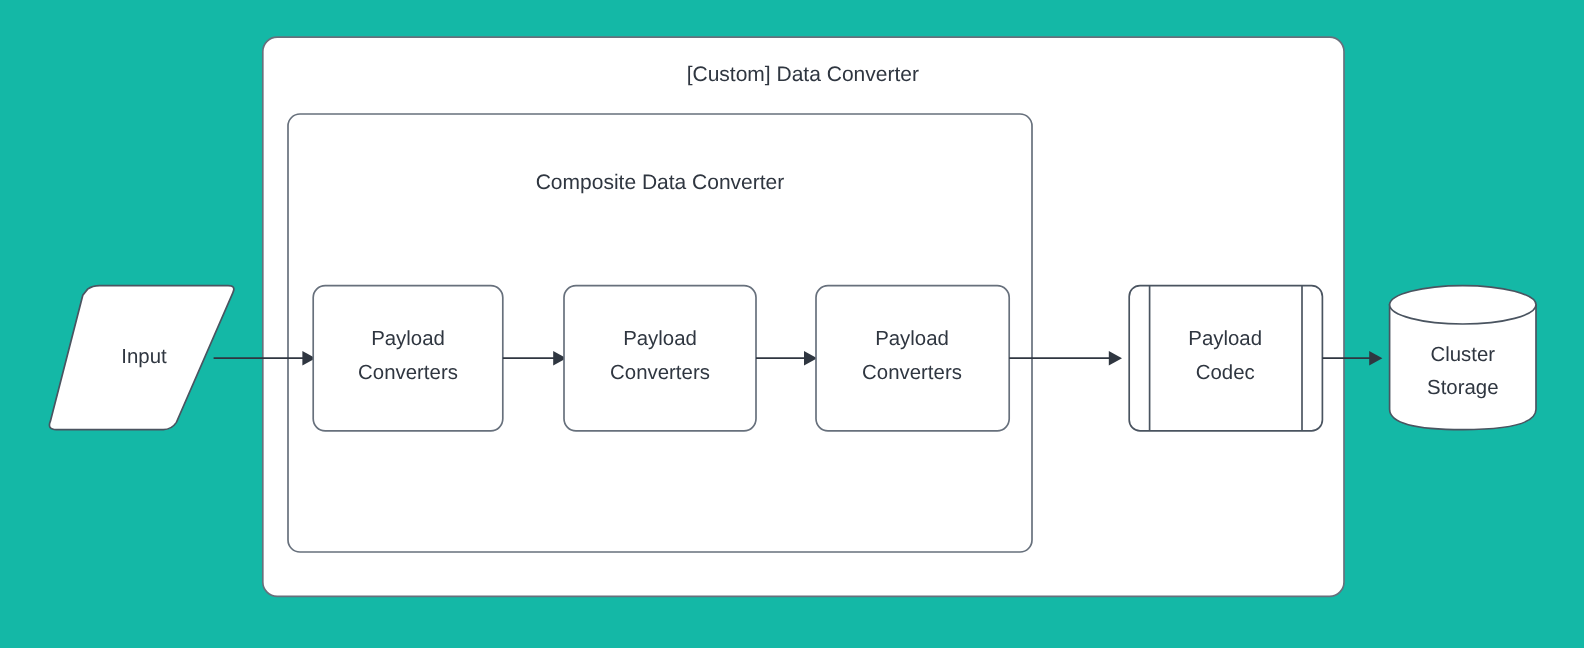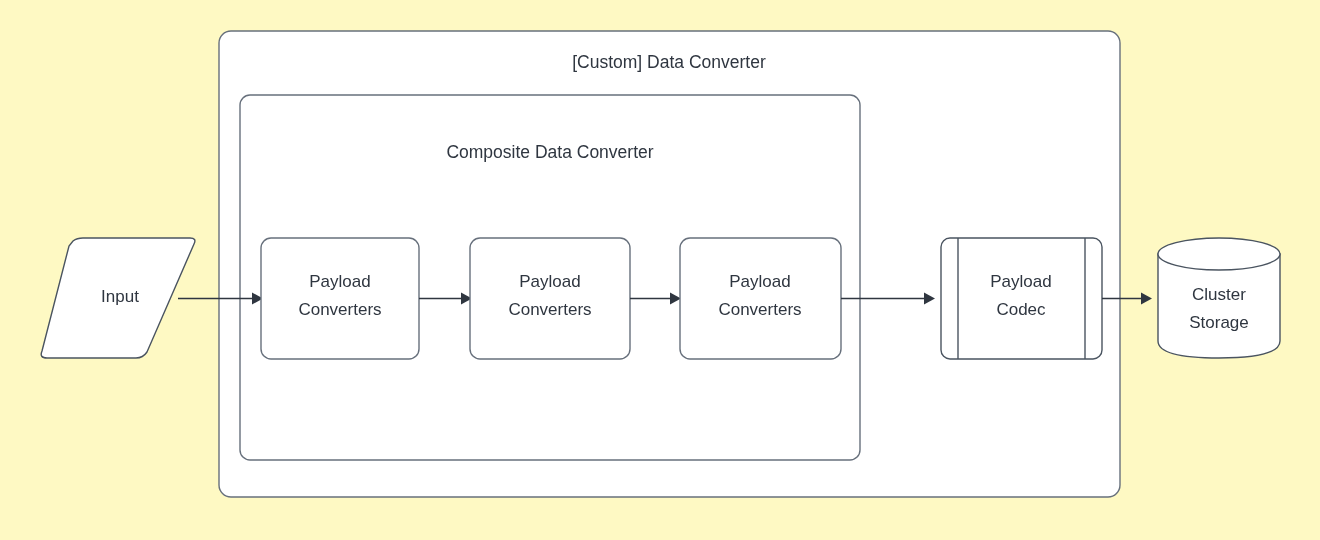--- a/index.html
+++ b/index.html
@@ -8,21 +8,21 @@
     padding: 0;
     background: #ffffff;
   }
   body {
     font-family: "Liberation Sans", "DejaVu Sans", sans-serif;
   }
   #canvas {
     position: relative;
     width: 1320px;
     height: 540px;
-    background: #fef9c3;
+    background: #14b8a6;
     overflow: hidden;
   }
   #diagram-svg {
     position: absolute;
     left: 0;
     top: 0;
     width: 1320px;
     height: 540px;
     display: block;
   }

